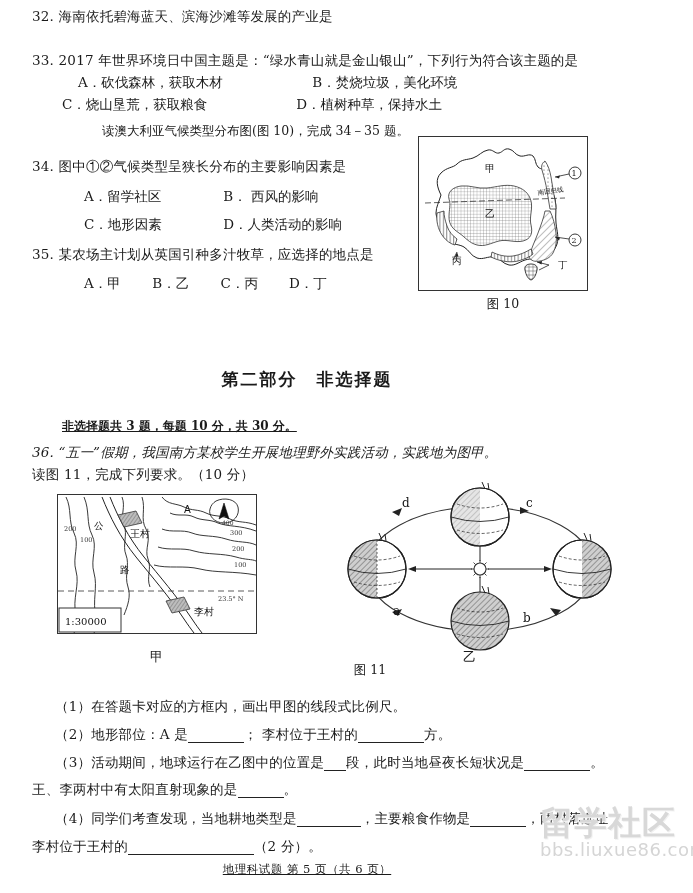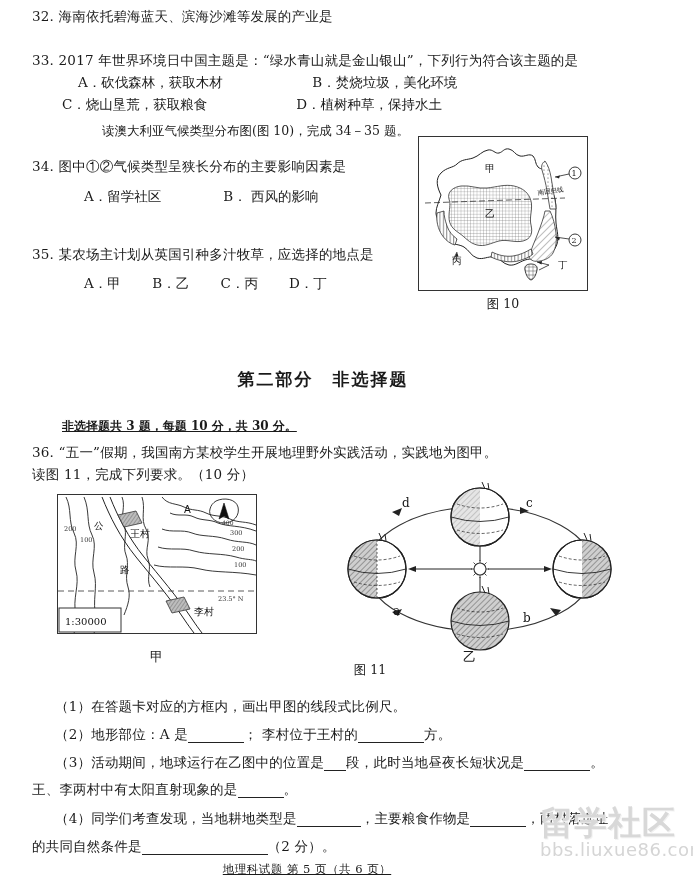--- a/index.html
+++ b/index.html
@@ -45,21 +45,20 @@
     margin-left: 40px;
   }
 
   .section-title {
     position: absolute;
     width: 100%;
     text-align: center;
     font-size: 17px;
     font-weight: bold;
     letter-spacing: 2px;
-    margin-left: 16px;
   }
 
   .note {
     position: absolute;
     font-size: 12px;
     font-weight: bold;
     white-space: nowrap;
   }
 
   .blank {
@@ -145,20 +144,24 @@
 
   <div class="lead" style="left:62px; top:123px;">读澳大利亚气候类型分布图(图 10)，完成 34－35 题。</div>
 
   <div class="qline" style="left:32px; top:158px;">
     <span>34.</span>
     <span>图中①②气候类型呈狭长分布的主要影响因素是</span>
   </div>
   <div class="opt-row" style="left:84px; top:188px;">
     <span class="opt" style="width:135px;">A．留学社区</span>
     <span class="opt">B． 西风的影响</span>
+  </div>
+  <div class="opt-row" style="left:84px; top:216px;">
+    <span class="opt" style="width:135px;">C．地形因素</span>
+    <span class="opt">D．人类活动的影响</span>
   </div>
 
   <div class="qline" style="left:32px; top:246px;">
     <span>35.</span>
     <span>某农场主计划从英国引种多汁牧草，应选择的地点是</span>
   </div>
   <div class="opt-row" style="left:84px; top:275px;">
     <span class="opt" style="width:64px;">A．甲</span>
     <span class="opt" style="width:64px;">B．乙</span>
     <span class="opt" style="width:64px;">C．丙</span>
@@ -253,21 +256,21 @@
       <polygon points="118,125 123,124 122.5,127.5" fill="#222"></polygon>
       <line x1="130" y1="128" x2="120" y2="133" stroke="#222" stroke-width="0.8"></line>
     </svg>
   </div>
   <div class="figcap" style="left:418px; top:296px; width:170px;">图 10</div>
 
   <div class="section-title" style="top:368px;">第二部分　非选择题</div>
 
   <div class="note" style="left:62px; top:418px;text-decoration:underline;">非选择题共 3 题，每题 10 分，共 30 分。</div>
 
-  <div class="qline" style="left:32px; top:444px;">
+  <div class="qline" style="left:32px; top:444px;font-style:italic;">
     <span>36.</span>
     <span>“五一”假期，我国南方某校学生开展地理野外实践活动，实践地为图甲。</span>
   </div>
   <div class="qline" style="left:32px; top:466px;">读图 11，完成下列要求。（10 分）</div>
 
   <div class="figbox" style="left:57px; top:494px; width:200px; height:140px;">
     <svg width="198" height="138" viewBox="0 0 198 138">
       <defs>
         <pattern id="vhatch" width="3" height="3" patternUnits="userSpaceOnUse" patternTransform="rotate(35)">
           <rect width="3" height="3" fill="#bdbdbd"></rect>
@@ -438,21 +441,21 @@
 
   <div class="qline" style="left:32px; top:781px;">
     <span>王、李两村中有太阳直射现象的是</span><span class="blank" style="width:46px;"></span><span>。</span>
   </div>
 
   <div class="qline" style="left:55px; top:810px;">
     <span>（4）同学们考查发现，当地耕地类型是</span><span class="blank" style="width:64px;"></span><span>，主要粮食作物是</span><span class="blank" style="width:56px;"></span><span>，两村落选址</span>
   </div>
 
   <div class="qline" style="left:32px; top:838px;">
-    <span>的共同自然条件是</span><span class="blank" style="width:126px;"></span><span>（2 分）。</span>
+    <span>李村位于王村的</span><span class="blank" style="width:126px;"></span><span>（2 分）。</span>
   </div>
 
   <div class="watermark" style="left:540px; top:806px;">
     <div class="wm-main">留学社区</div>
     <div class="wm-sub">bbs.liuxue86.com</div>
   </div>
 
   <div class="footer" style="top:862px;">地理科试题  第 5 页（共 6 页）</div>
 
 </div>

